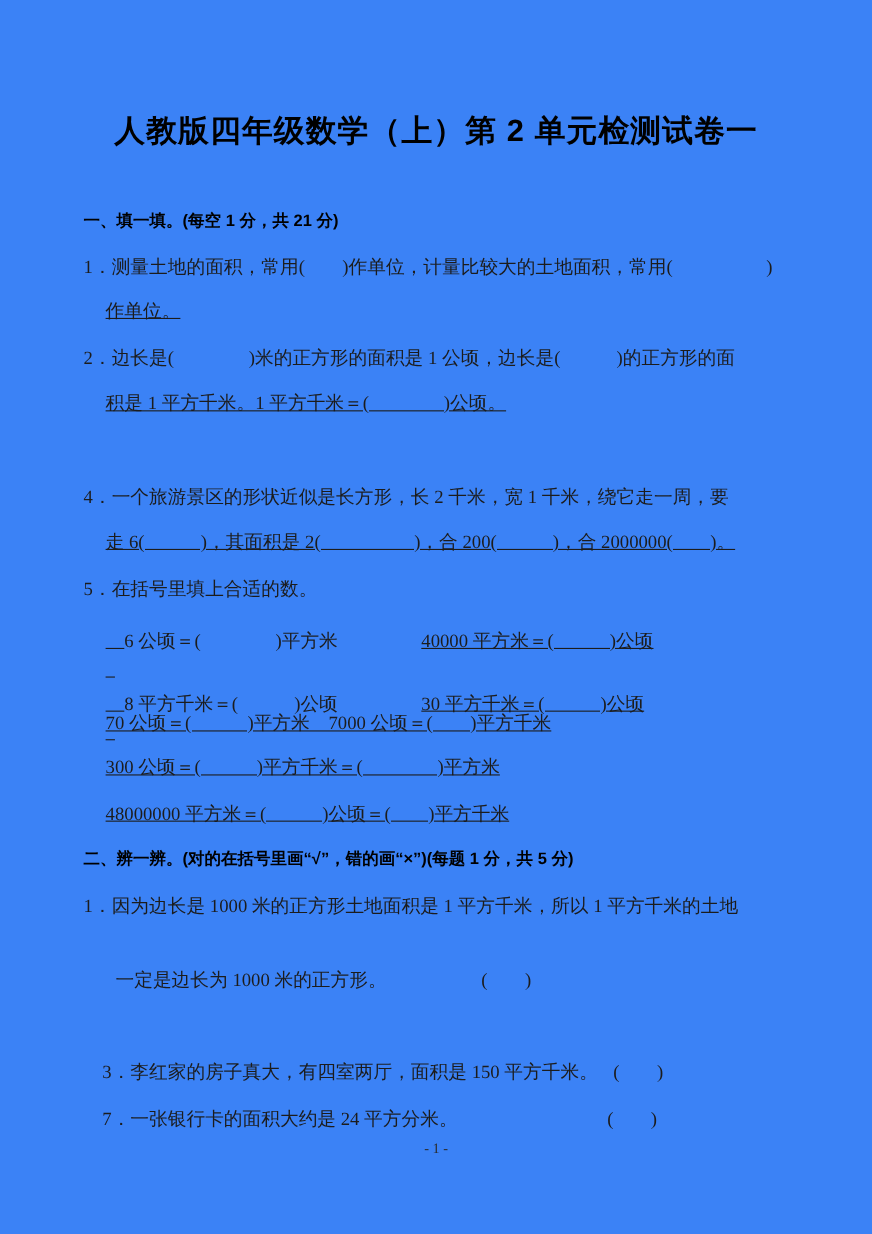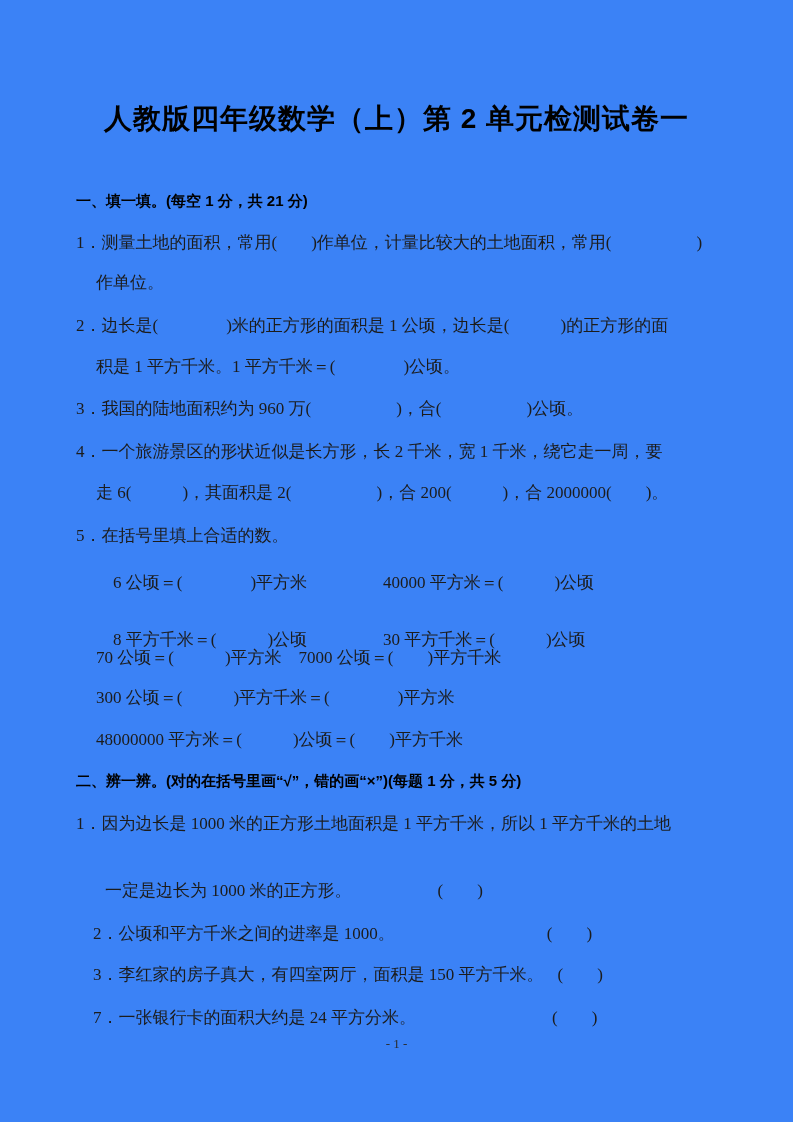--- a/index.html
+++ b/index.html
@@ -17,21 +17,21 @@
     position:absolute;left:0;right:0;top:100px;
     text-align:center;
     font-family:"Liberation Sans","DejaVu Sans",sans-serif;
     font-weight:bold;font-size:28px;letter-spacing:1px;color:#000;
     white-space:pre;
   }
   .head{
     font-family:"Liberation Sans","DejaVu Sans",sans-serif;
     font-weight:bold;font-size:15px;color:#000;
   }
-  .l76{left:76px;} .l88{left:88px;} .l96{left:96px;}
+  .l76{left:76px;} .l88{left:88px;} .l96{left:96px;text-decoration:underline;}
   .col1{display:inline-block;width:270px;}
   .blank{white-space:pre;}
   .g1{margin-left:86px;}  
   .g2{margin-left:152px;} 
   .g3{margin-left:14px;}  
   .g4{margin-left:136px;} 
   .footer{
     position:absolute;left:0;right:0;top:1036px;
     text-align:center;font-size:13px;color:#2b2b2b;white-space:pre;
   }
@@ -44,21 +44,20 @@
   <div class="title">人教版四年级数学（上）第 2 单元检测试卷一</div>
 
   <div class="abs head l76" style="top:188px">一、填一填。(每空 1 分，共 21 分)</div>
 
   <div class="abs l76" style="top:230px">1．测量土地的面积，常用(　　)作单位，计量比较大的土地面积，常用(　　　　　)</div>
   <div class="abs l96" style="top:270px">作单位。</div>
 
   <div class="abs l76" style="top:313px">2．边长是(　　　　)米的正方形的面积是 1 公顷，边长是(　　　)的正方形的面</div>
   <div class="abs l96" style="top:354px">积是 1 平方千米。1 平方千米＝(　　　　)公顷。</div>
 
-  <div class="abs l76" style="top:396px">3．我国的陆地面积约为 960 万(　　　　　)，合(　　　　　)公顷。</div>
 
   <div class="abs l76" style="top:439px">4．一个旅游景区的形状近似是长方形，长 2 千米，宽 1 千米，绕它走一周，要</div>
   <div class="abs l96" style="top:480px">走 6(　　　)，其面积是 2(　　　　　)，合 200(　　　)，合 2000000(　　)。</div>
 
   <div class="abs l76" style="top:523px">5．在括号里填上合适的数。</div>
 
   <div class="abs l96" style="top:544px">
     <span class="col1">6 公顷＝(　　　　)平方米</span><span>40000 平方米＝(　　　)公顷</span>
   </div>
   <div class="abs l96" style="top:601px">
@@ -68,23 +67,20 @@
   <div class="abs l96" style="top:685px">300 公顷＝(　　　)平方千米＝(　　　　)平方米</div>
   <div class="abs l96" style="top:727px">48000000 平方米＝(　　　)公顷＝(　　)平方千米</div>
 
   <div class="abs head l76" style="top:768px">二、辨一辨。(对的在括号里画“√”，错的画“×”)(每题 1 分，共 5 分)</div>
 
   <div class="abs l76" style="top:811px">1．因为边长是 1000 米的正方形土地面积是 1 平方千米，所以 1 平方千米的土地</div>
   <div class="abs l88" style="top:852px">
     <span>一定是边长为 1000 米的正方形。</span><span class="blank g1">(　　)</span>
   </div>
 
-  <div class="abs l76" style="top:895px">
-    <span>2．公顷和平方千米之间的进率是 1000。</span><span class="blank g2">(　　)</span>
-  </div>
 
   <div class="abs l76" style="top:936px">
     <span>3．李红家的房子真大，有四室两厅，面积是 150 平方千米。</span><span class="blank g3">(　　)</span>
   </div>
 
   <div class="abs l76" style="top:979px">
     <span>7．一张银行卡的面积大约是 24 平方分米。</span><span class="blank g4">(　　)</span>
   </div>
 
   <div class="footer">- 1 -</div>

